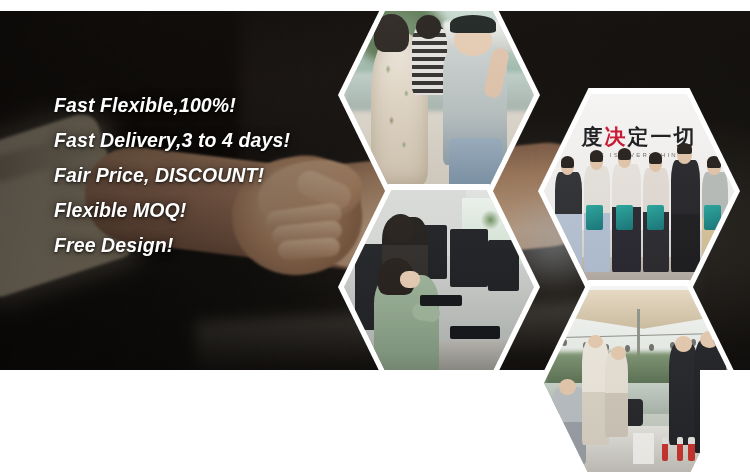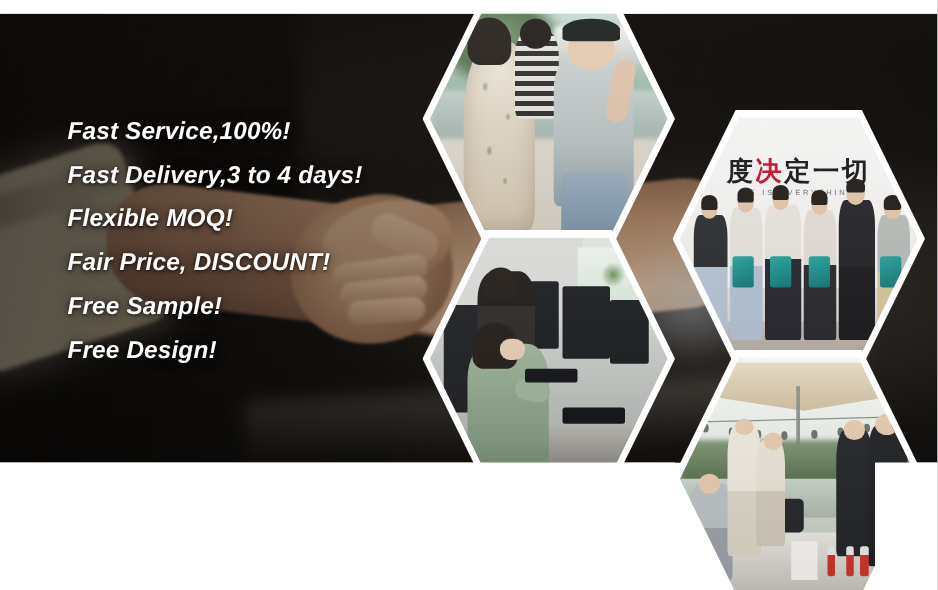--- a/index.html
+++ b/index.html
@@ -336,25 +336,24 @@
     <div class="hand-clasp"></div>
     <div class="hand-top"></div>
     <div class="thumb"></div>
     <div class="finger f1"></div>
     <div class="finger f2"></div>
     <div class="finger f3"></div>
     <div class="bg-veil"></div>
   </div>
 
   <div class="benefits">
-    <div class="benefit-line">Fast Service,100%!</div>
+    <div class="benefit-line">Fast Flexible,100%!</div>
     <div class="benefit-line">Fast Delivery,3 to 4 days!</div>
+    <div class="benefit-line">Fair Price, DISCOUNT!</div>
     <div class="benefit-line">Flexible MOQ!</div>
-    <div class="benefit-line">Fair Price, DISCOUNT!</div>
-    <div class="benefit-line">Free Sample!</div>
     <div class="benefit-line">Free Design!</div>
   </div>
 
   <div class="collage">
 
     <div class="hex-ring h1-ring"></div>
     <div class="hex h1">
       <div class="hex-inner ph-river">
         <div class="tree"></div>
         <div class="water"></div>

